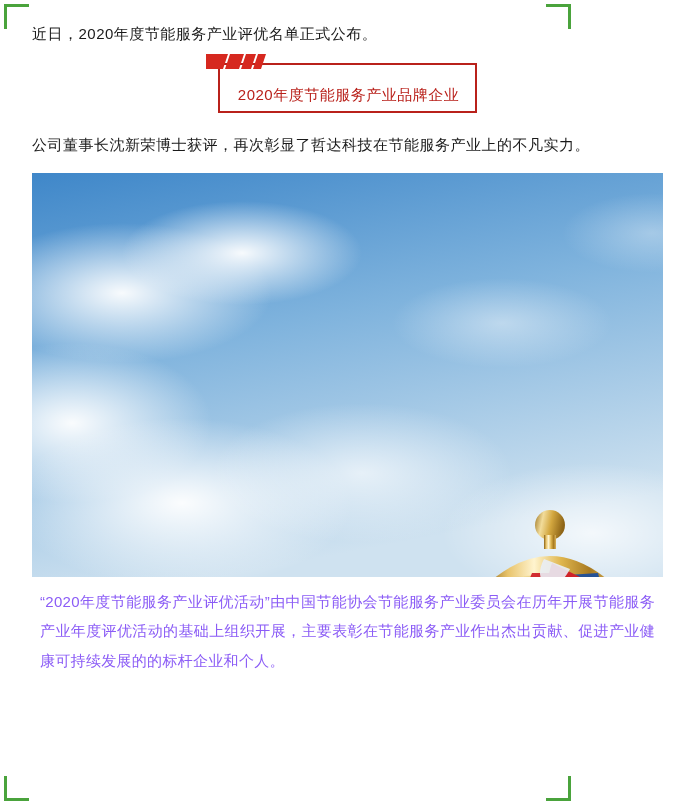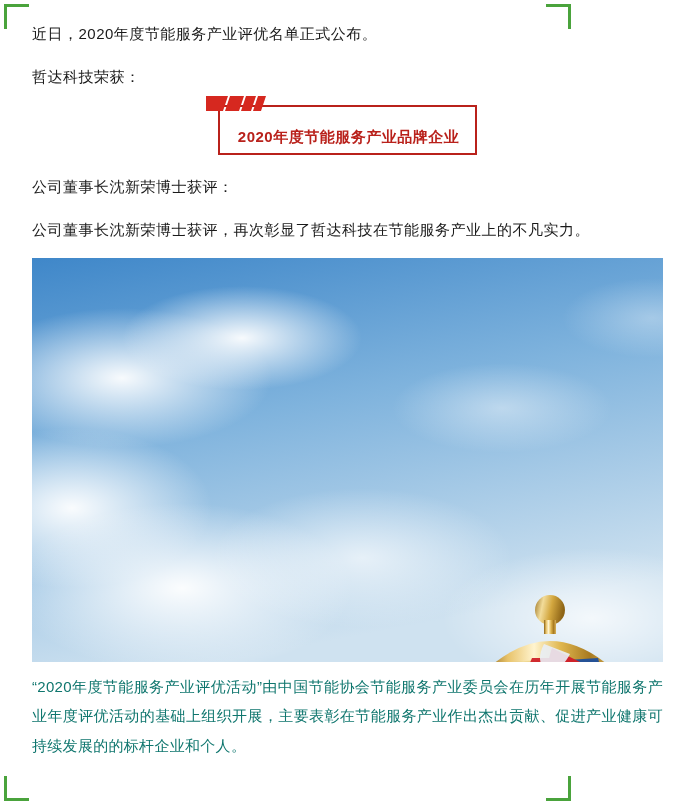--- a/index.html
+++ b/index.html
@@ -67,21 +67,21 @@
     display: flex;
     justify-content: center;
     margin: 6px 0 18px 0;
   }
   .award {
     position: relative;
     display: inline-block;
     padding: 21px 16px 7px 18px;
     border: 2px solid #b9211b;
     font-size: 15px;
-    font-weight: bold;
+    font-weight: normal;
     color: #b9211b;
     letter-spacing: 0.5px;
     line-height: 1.2;
     background: #ffffff;
   }
   .award-flags {
     position: absolute;
     left: -14px;
     top: -13px;
     width: 72px;
@@ -91,56 +91,54 @@
   .photo-wrap {
     margin: 14px 0 10px 0;
     width: 631px;
     height: 404px;
     overflow: hidden;
     position: relative;
     background: #6fa8d8;
   }
   .caption {
     font-size: 15px;
-    color: #0f766e;
+    color: #8b5cf6;
     line-height: 1.95;
     text-align: justify;
     letter-spacing: 0.3px;
-    margin: 0;
+    margin: 8px;
   }
 </style>
 </head>
 <body>
 
 <div class="page">
 
   <div class="corner corner-tl"></div>
   <div class="corner corner-tr"></div>
   <div class="corner corner-bl"></div>
   <div class="corner corner-br"></div>
 
   <div class="content">
 
     <p class="para para-lead">近日，2020年度节能服务产业评优名单正式公布。</p>
 
-    <p class="para">哲达科技荣获：</p>
 
     <div class="award-row">
       <div class="award">
         <svg class="award-flags" viewBox="0 0 72 18">
           <polygon points="0,2 22,2 17,17 0,17" fill="#d6281f"></polygon>
           <polygon points="24,2 38,2 33,17 19,17" fill="#d6281f"></polygon>
           <polygon points="40,2 50,2 45,17 35,17" fill="#d6281f"></polygon>
           <polygon points="52,2 60,2 55,17 47,17" fill="#d6281f"></polygon>
         </svg>
         <span>2020年度节能服务产业品牌企业</span>
       </div>
     </div>
 
-    <p class="para">公司董事长沈新荣博士获评：</p>
 
 
     <p class="para">公司董事长沈新荣博士获评，再次彰显了哲达科技在节能服务产业上的不凡实力。</p>
 
     <div class="photo-wrap">
       <svg width="631" height="404" viewBox="0 0 631 404" preserveAspectRatio="xMidYMid slice">
         <defs>
           <linearGradient id="sky" x1="0" y1="0" x2="0.3" y2="1">
             <stop offset="0%" stop-color="#3f87c9"></stop>
             <stop offset="45%" stop-color="#7fb3dd"></stop>

